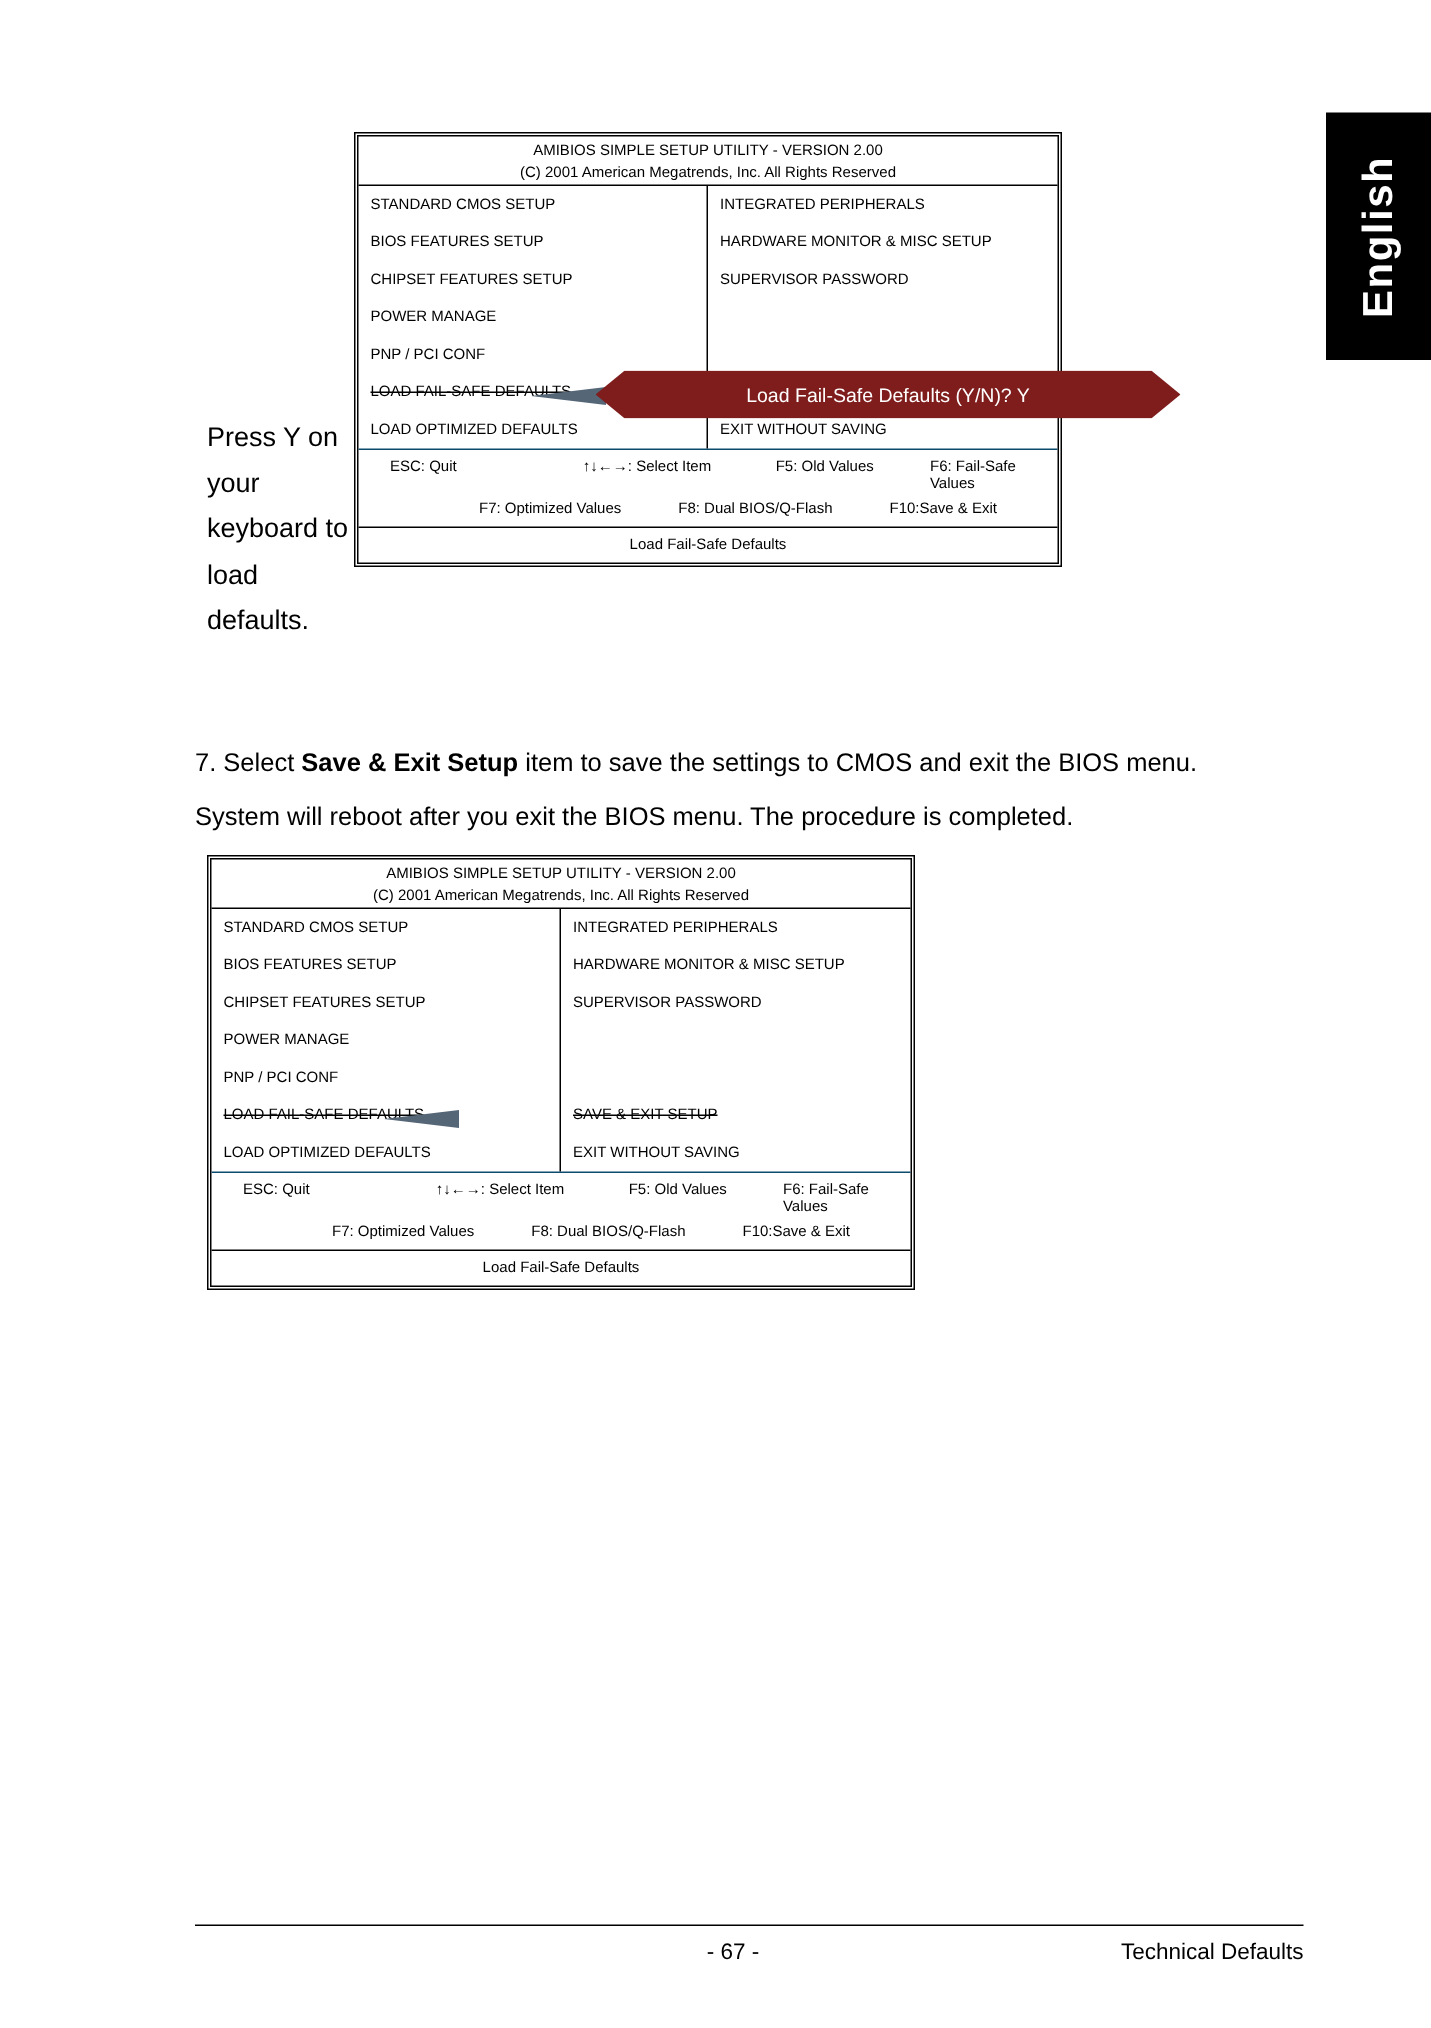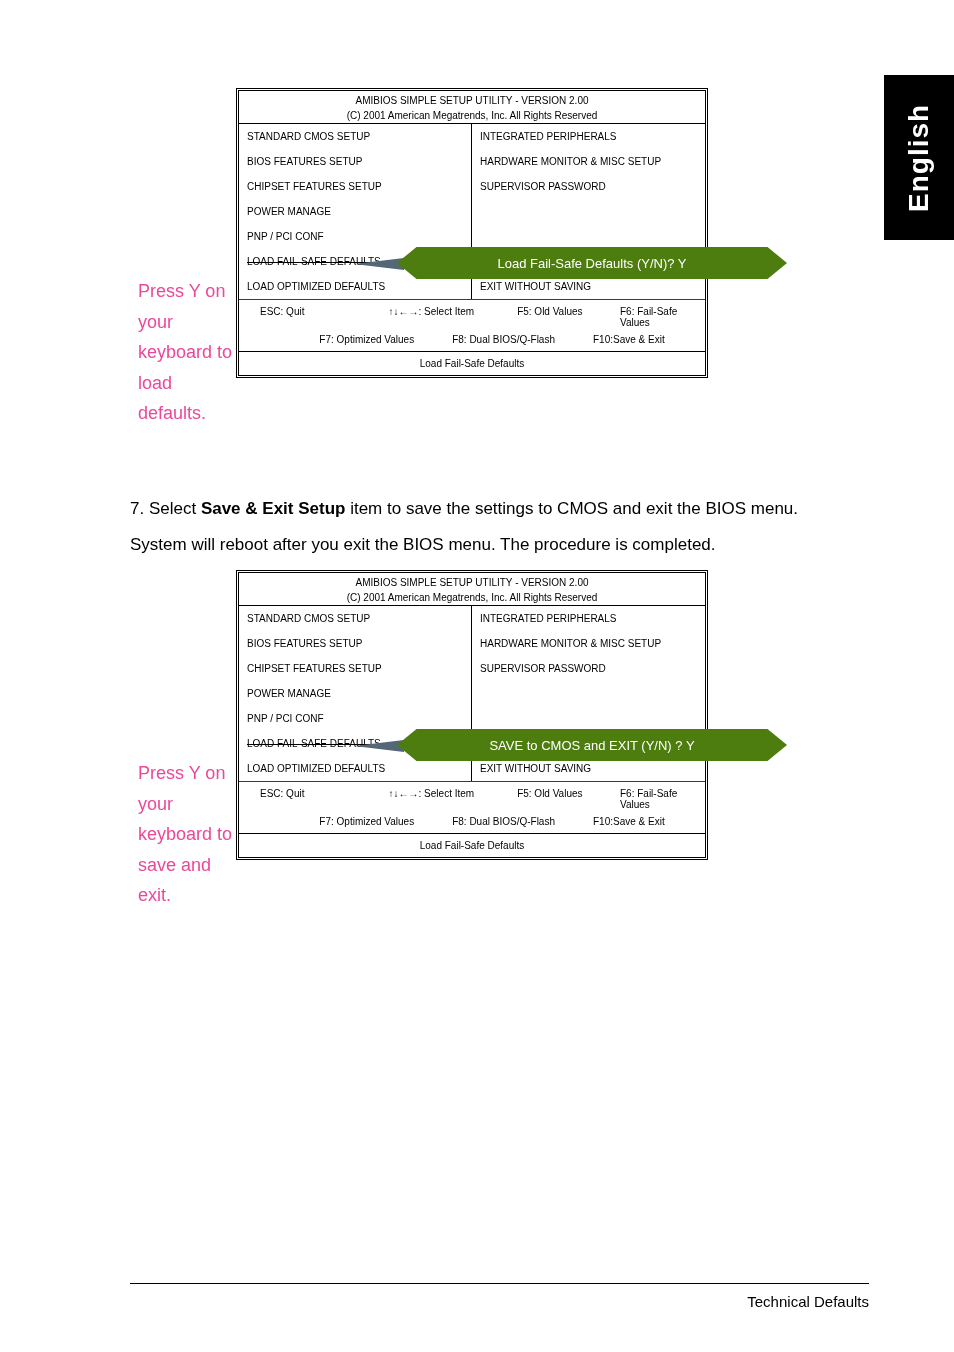--- a/index.html
+++ b/index.html
@@ -31,21 +31,21 @@
     .bios-container {
       position: absolute;
       display: flex;
       align-items: flex-start;
     }
     .bios-container.first { top: 88px; left: 138px; }
     .bios-container.second { top: 570px; left: 138px; }
     .annotation {
       width: 106px;
       font-size: 18px;
-      color: #ec4899;
+      color: #000000;
       line-height: 1.7;
       margin-top: 188px;
       margin-right: -8px;
     }
     .bios-box {
       width: 472px;
       border: 3px double #000;
       font-size: 10px;
     }
     .bios-header {
@@ -73,21 +73,21 @@
       white-space: nowrap;
       overflow: hidden;
     }
     .struck { text-decoration: line-through; }
     .callout {
       position: absolute;
       left: 158px;
       top: 123px;
       width: 390px;
       height: 32px;
-      background: #4d7c0f;
+      background: #7f1d1d;
       color: #fff;
       font-size: 13px;
       display: flex;
       align-items: center;
       justify-content: center;
       border-radius: 16px 16px 16px 16px;
       clip-path: polygon(0% 50%, 5% 0%, 95% 0%, 100% 50%, 95% 100%, 5% 100%);
     }
     .callout-tail {
       position: absolute;
@@ -187,21 +187,20 @@
     </div>
     <div class="bios-statusbar">Load Fail-Safe Defaults</div>
   </div>
 </div>
 
 <div class="paragraph">
   <span>7. Select </span><b>Save &amp; Exit Setup</b><span> item to save the settings to CMOS and exit the BIOS menu. System will reboot after you exit the BIOS menu. The procedure is completed.</span>
 </div>
 
 <div class="bios-container second">
-  <div class="annotation">Press Y on your keyboard to save and exit.</div>
   <div class="bios-box">
     <div class="bios-header">
       <div class="line1">AMIBIOS SIMPLE SETUP UTILITY - VERSION 2.00</div>
       <div>(C) 2001 American Megatrends, Inc. All Rights Reserved</div>
     </div>
     <div class="bios-menu">
       <div class="bios-col">
         <div class="menu-item">STANDARD CMOS SETUP</div>
         <div class="menu-item">BIOS FEATURES SETUP</div>
         <div class="menu-item">CHIPSET FEATURES SETUP</div>
@@ -213,21 +212,20 @@
       <div class="bios-col">
         <div class="menu-item">INTEGRATED PERIPHERALS</div>
         <div class="menu-item">HARDWARE MONITOR &amp; MISC SETUP</div>
         <div class="menu-item">SUPERVISOR PASSWORD</div>
         <div class="menu-item">&nbsp;</div>
         <div class="menu-item">&nbsp;</div>
         <div class="menu-item struck partial">SAVE &amp; EXIT SETUP</div>
         <div class="menu-item">EXIT WITHOUT SAVING</div>
       </div>
       <div class="callout-tail"></div>
-      <div class="callout">SAVE to CMOS and EXIT (Y/N) ? Y</div>
     </div>
     <div class="bios-footer1">
       <div class="footer-row1">
         <span style="width:150px">ESC: Quit</span>
         <span style="width:150px">↑↓←→: Select Item</span>
         <span style="width:120px">F5: Old Values</span>
         <span>F6: Fail-Safe Values</span>
       </div>
       <div class="footer-row2">
         <span>F7: Optimized Values</span>
@@ -235,14 +233,15 @@
         <span>F10:Save &amp; Exit</span>
       </div>
     </div>
     <div class="bios-statusbar">Load Fail-Safe Defaults</div>
   </div>
 </div>
 
 <div class="bottom-line"></div>
 <div class="bottom-row">
   <span style="width:100px"></span>
+  <span class="pg">- 67 -</span>
   <span class="ref">Technical Defaults</span>
 </div>
 
 </body></html>

